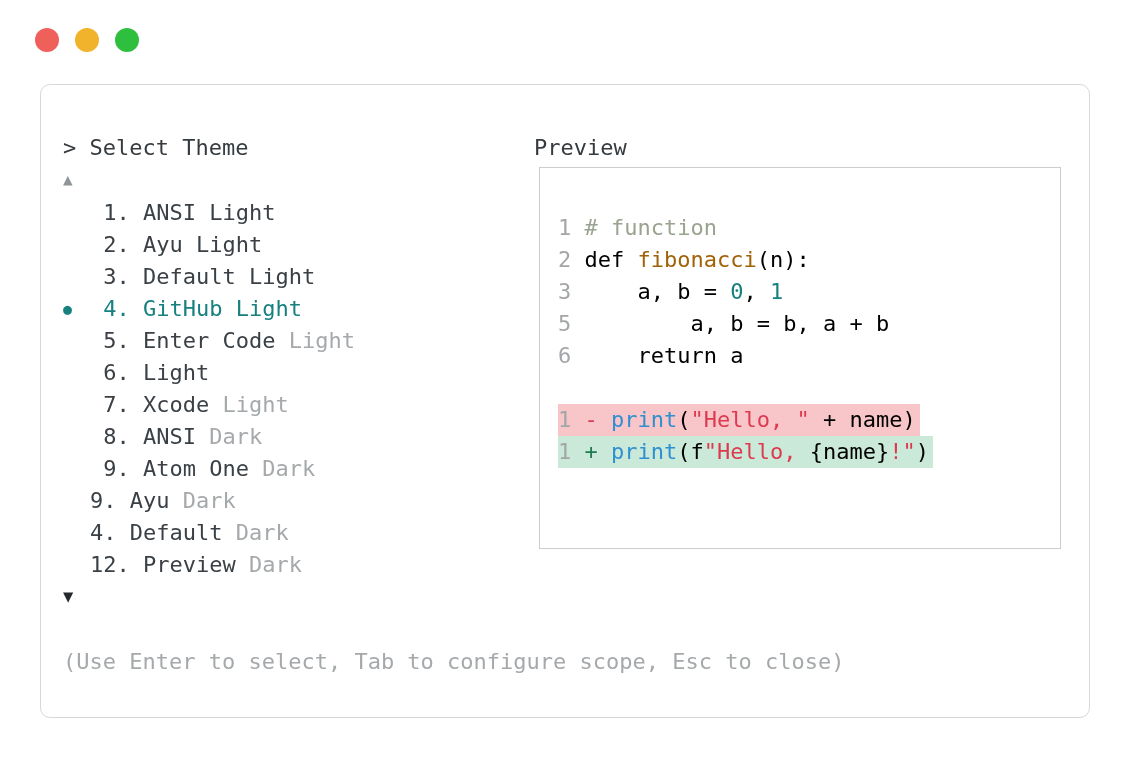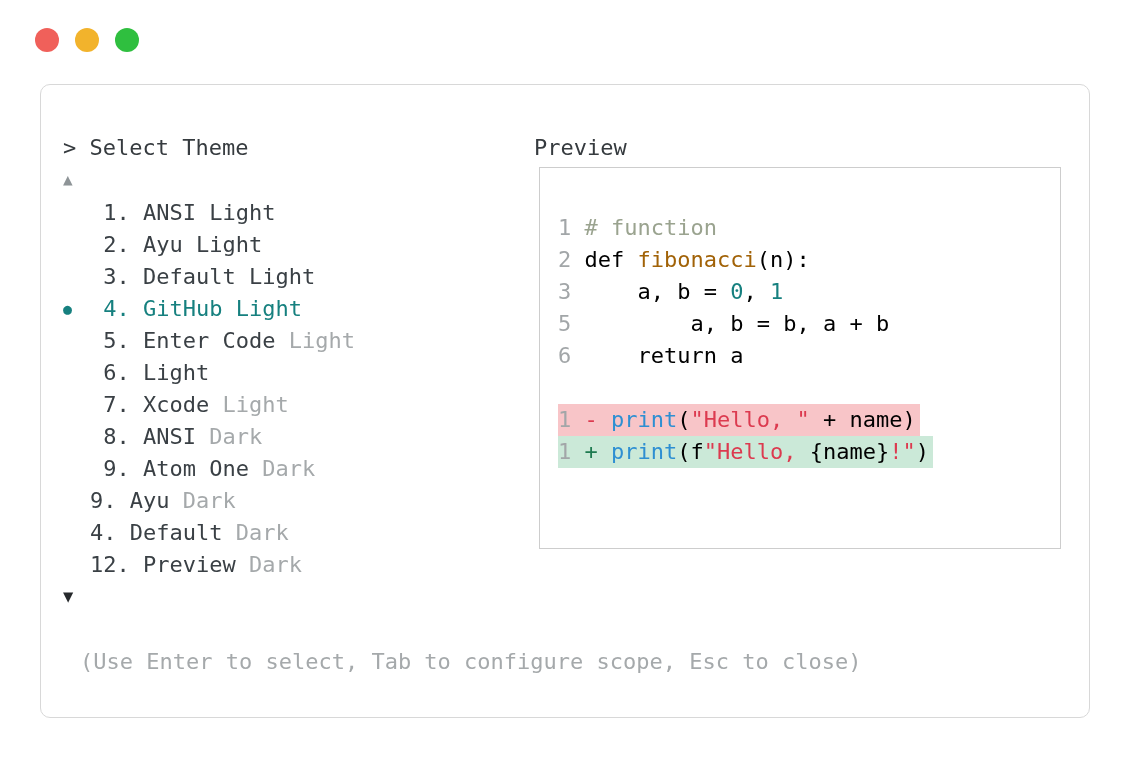--- a/index.html
+++ b/index.html
@@ -40,21 +40,21 @@
     font-size: 22px; white-space: pre; display: flex;
     color: #3a4045; cursor: default;
   }
   .row-marker { width: 27px; flex: 0 0 auto; font-size: 15px; color: #16807f; }
   .muted { color: #a5a9ab; }
   .theme-row.selected, .theme-row.selected .num-part, .theme-row.selected .suffix-part { color: #16807f; }
 
   .footer-hint {
     margin-top: 34px;
     font-size: 22px; height: 30px; line-height: 30px;
-    color: #a5a9ab; white-space: pre; margin-left: 17px;
+    color: #a5a9ab; white-space: pre;
   }
 
   .preview-label {
     font-size: 22px; height: 30px; line-height: 30px;
     color: #363b3f; margin-left: -5px;
   }
   .preview-box {
     margin-top: 4px; height: 382px; box-sizing: border-box;
     border: 1.5px solid #cdcdcd; background: #ffffff;
     padding: 44px 0 0 18px;

